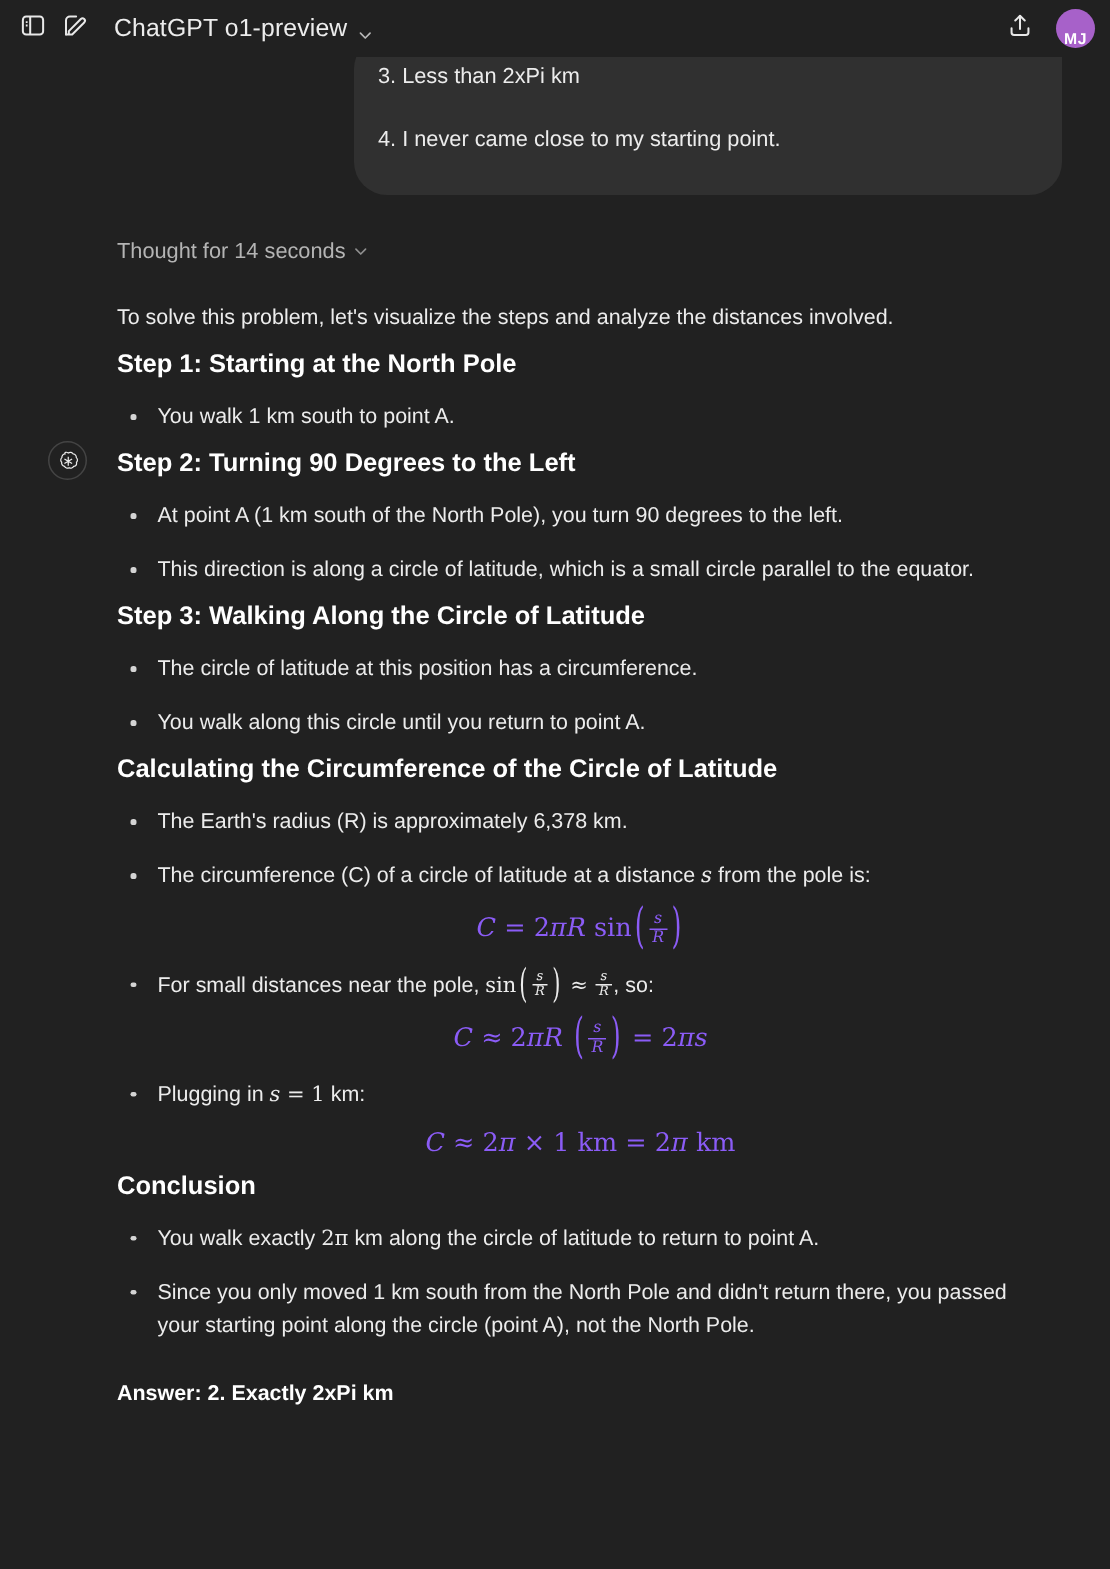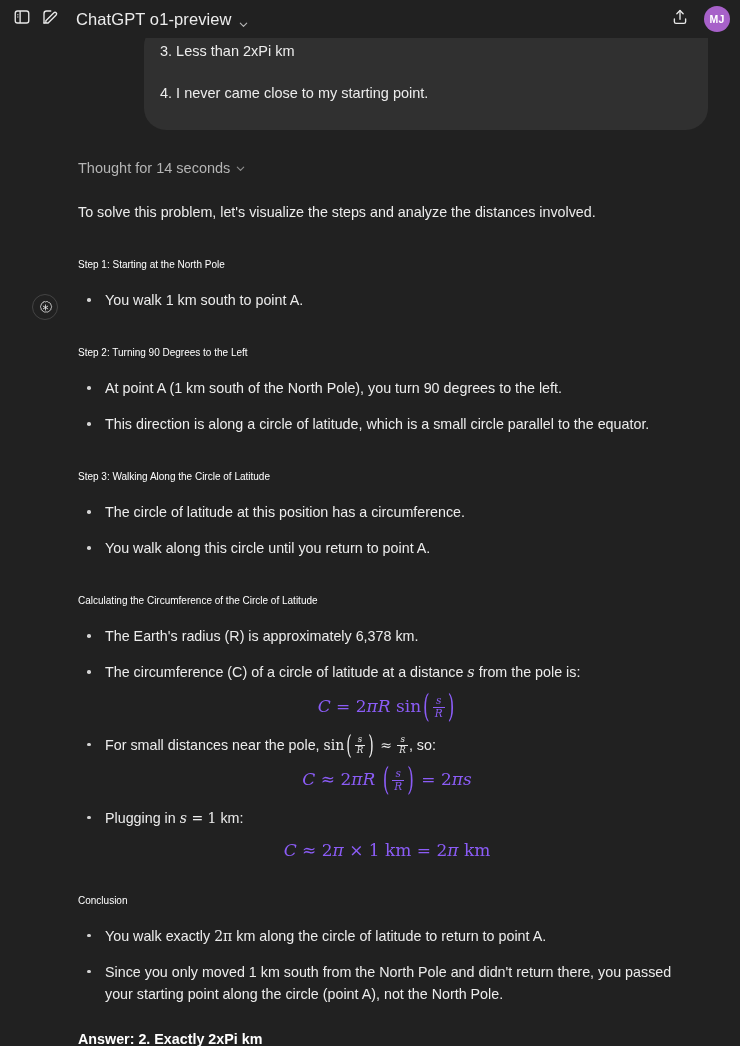--- a/index.html
+++ b/index.html
@@ -52,21 +52,21 @@
   }
   .spacer { flex: 1 1 auto; }
   .avatar {
     width: 26px; height: 26px;
     border-radius: 50%;
     background: #a761c9;
     color: #fff;
     font-size: 10.5px;
     font-weight: 600;
     letter-spacing: .3px;
-    display: flex; align-items: center; justify-content: center;
+    display: flex; align-items: flex-end; justify-content: center;
     margin-left: 10px;
     flex: 0 0 auto;
   }
 
   
   .thread {
     position: relative;
     height: 1008px;
     padding: 0;
     overflow: hidden;
@@ -75,21 +75,21 @@
   
   .user-row {
     display: flex;
     justify-content: flex-end;
     padding: 0 32px 0 0;
   }
   .user-bubble {
     background: #303030;
     border-radius: 0 0 22px 22px;
     border-top-left-radius: 22px;
-    width: 564px;
+    width: 472px;
     padding: 6px 22px 16px 16px;
     margin-top: -14px;
     color: #ececec;
     font-size: 14.5px;
     line-height: 26px;
   }
   .user-bubble .ln { padding: 8px 0; }
 
   
   .assistant {
@@ -119,23 +119,23 @@
   .msg {
     margin-top: 16px;
     font-size: 14.3px;
     line-height: 21px;
     color: #ececec;
     padding: 0 10px 0 44px;
   }
   .msg p { margin: 10px 0 0 0; }
   .msg p:first-child { margin-top: 0; }
   .msg h3 {
-    font-size: 10px;
-    font-weight: normal;
-    margin: 32px 0 0 0;
+    font-size: 17px;
+    font-weight: bold;
+    margin: 10px 0 0 0;
     color: #ffffff;
     line-height: 20px;
   }
   .msg ul {
     list-style: none;
     margin: 6px 0 0 0;
     padding: 0;
   }
   .msg li {
     position: relative;

